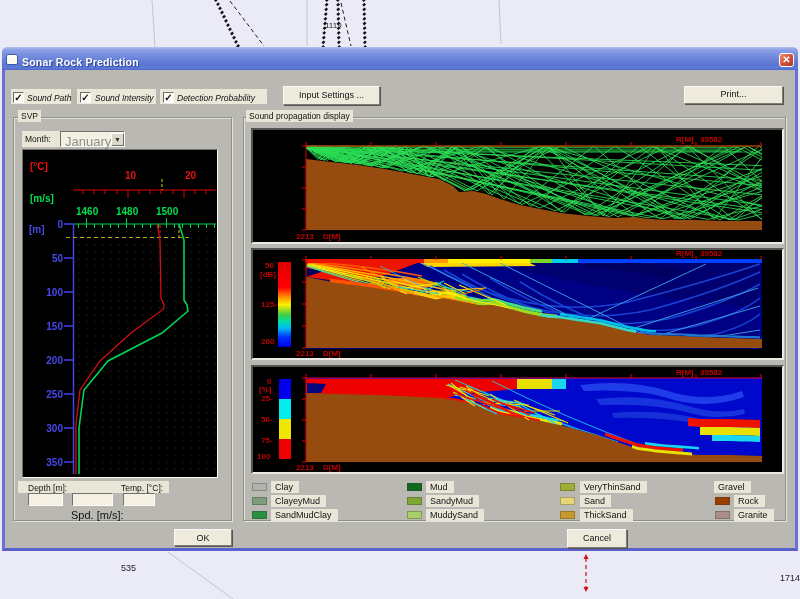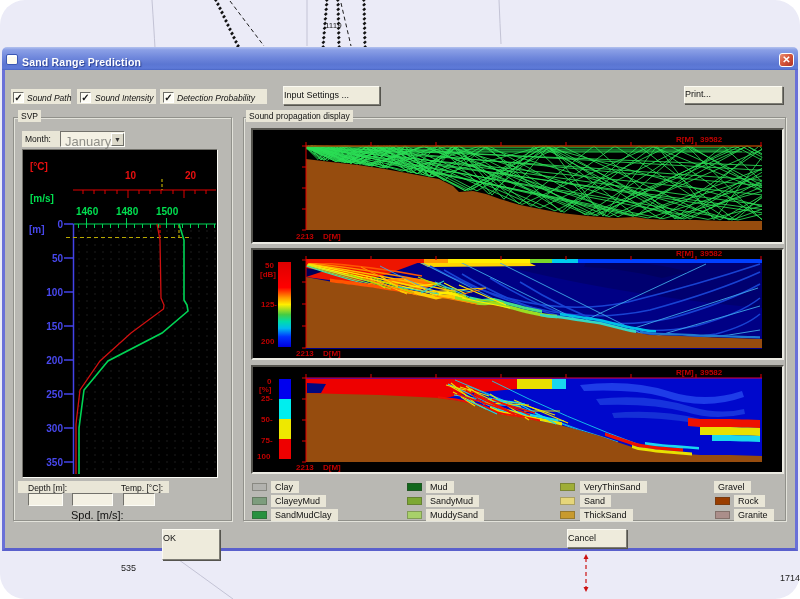--- a/index.html
+++ b/index.html
@@ -1,17 +1,17 @@
 <!DOCTYPE html>
 <html><head><meta charset="utf-8">
 <style>
 * { margin:0; padding:0; box-sizing:border-box; }
 html,body { width:800px; height:599px; overflow:hidden; }
 #page { position:relative; width:800px; height:599px; background:#ebebf7;
-  font-family:"Liberation Sans", sans-serif;border-radius:25px; }
+  font-family:"Liberation Sans", sans-serif; }
 .mt { font-family:"Liberation Sans",sans-serif; font-size:8px; fill:#222; }
 .rt { font-family:"Liberation Sans",sans-serif; font-size:8px; font-weight:bold; fill:#c00000; }
 .ct { font-family:"Liberation Sans",sans-serif; font-size:10px; font-weight:bold; }
 .bl { fill:#4848ee; }
 #titlebar { position:absolute; left:2px; top:47px; width:796px; height:23px;
   background:linear-gradient(#b4c2ee 0%, #8ba0e6 12%, #7088dc 45%, #5b76d2 75%, #5e7ad8 92%, #4a66c4 100%);
   border-radius:5px 5px 0 0; }
 #dlgbody { position:absolute; left:2px; top:70px; width:796px; height:481px;
   background:#b9b8b3; border-left:3px solid #6a70d8; border-right:3px solid #6a70d8;
   border-bottom:3px solid #5a60cc; }
@@ -27,21 +27,21 @@
 .cbstrip { position:absolute; height:15px; background:#ebe8d9; }
 .cb { position:absolute; width:11px; height:11px; background:#fdfcf4;
   border-top:1px solid #6e6e68; border-left:1px solid #6e6e68;
   border-bottom:1px solid #fff; border-right:1px solid #fff;
   font-size:10px; line-height:10px; text-align:center; color:#111; font-weight:bold; }
 .cblbl { position:absolute; font-size:8.5px; color:#111;font-style:italic; }
 .btn { position:absolute; background:#eeebdc;
   border-top:1.5px solid #fbfaf2; border-left:1.5px solid #fbfaf2;
   border-bottom:1.5px solid #7e7d75; border-right:1.5px solid #7e7d75;
   box-shadow:1px 1px 0 #55544e;
-  font-size:9px; color:#111; }
+  font-size:9px; color:#111; text-align:center; }
 .grp { position:absolute; border:1px solid #91918b;
   box-shadow:inset 1px 1px 0 #e3e3db, 1px 1px 0 #e3e3db; }
 .grplbl { position:absolute; background:#e9e6d7; font-size:8.5px; color:#111; padding:1px 3px; }
 .palebox { position:absolute; background:#e9e6d7; font-size:8.5px; color:#111; }
 .sunk { position:absolute; background:#f4f1e4;
   border-top:1.5px solid #72716b; border-left:1.5px solid #72716b;
   border-bottom:1.5px solid #fdfdf7; border-right:1.5px solid #fdfdf7; }
 .panel { position:absolute; left:251px; width:533px; background:#000;
   border-top:2px solid #55544e; border-left:2px solid #55544e;
   border-bottom:2px solid #ebeae2; border-right:2px solid #ebeae2; }
@@ -113,21 +113,21 @@
 <text x="780" y="581" class="mt" style="font-size:9px">1714</text>
 <g stroke="#cc1111" stroke-width="1.2" fill="none" stroke-dasharray="4,3">
 <line x1="586" y1="558" x2="586" y2="588"></line>
 </g>
 <path d="M586,554 l-2.5,5 h5 Z" fill="#cc1111"></path>
 <path d="M586,592 l-2.5,-5 h5 Z" fill="#cc1111"></path>
 </svg>
 <div id="titlebar"></div>
 <div id="dlgbody"></div>
 <div id="ticon"></div>
-<div id="ttext">Sand Range Prediction</div>
+<div id="ttext">Sonar Rock Prediction</div>
 <div id="closebtn">✕</div>
 
 <div class="cbstrip" style="left:11px;top:89px;width:60px"></div>
 <div class="cb" style="left:13px;top:92px">✓</div>
 <div class="cblbl" style="left:27px;top:93px">Sound Path</div>
 <div class="cbstrip" style="left:77px;top:89px;width:79px"></div>
 <div class="cb" style="left:80px;top:92px">✓</div>
 <div class="cblbl" style="left:95px;top:93px">Sound Intensity</div>
 <div class="cbstrip" style="left:160px;top:89px;width:107px"></div>
 <div class="cb" style="left:163px;top:92px">✓</div>
@@ -186,21 +186,21 @@
 </svg></div>
 
 <div class="palebox" style="left:18px;top:481px;width:151px;height:12px"></div>
 <div style="position:absolute;left:28px;top:483px;font-size:8.5px;color:#111">Depth [m]:</div>
 <div style="position:absolute;left:71px;top:509px;font-size:11px;color:#111">Spd. [m/s]:</div>
 <div style="position:absolute;left:121px;top:483px;font-size:8.5px;color:#111">Temp. [°C]:</div>
 <div class="sunk" style="left:28px;top:493px;width:35px;height:13px"></div>
 <div class="sunk" style="left:72px;top:493px;width:41px;height:13px"></div>
 <div class="sunk" style="left:123px;top:493px;width:32px;height:13px"></div>
 
-<div class="btn" style="left:162px;top:529px;width:58px;height:31px;line-height:16px">OK</div>
+<div class="btn" style="left:174px;top:529px;width:58px;height:17px;line-height:16px">OK</div>
 
 <div class="grp" style="left:243px;top:117px;width:543px;height:404px"></div>
 <div class="grplbl" style="left:246px;top:110px">Sound propagation display</div>
 
 <div class="panel" style="top:128px;height:116px"><svg width="529" height="112" viewBox="253 130 529 112">
 <rect x="253" y="130" width="529" height="112" fill="#000"></rect>
 <line x1="313" y1="146.5" x2="739" y2="147.1" stroke="#28c94e" stroke-width="0.8" opacity="0.7"></line>
 <line x1="317" y1="147.3" x2="728" y2="148.2" stroke="#28c94e" stroke-width="0.8" opacity="0.7"></line>
 <line x1="326" y1="148.2" x2="739" y2="147.4" stroke="#28c94e" stroke-width="0.8" opacity="0.7"></line>
 <line x1="306" y1="149.1" x2="728" y2="150.6" stroke="#28c94e" stroke-width="0.8" opacity="0.7"></line>

